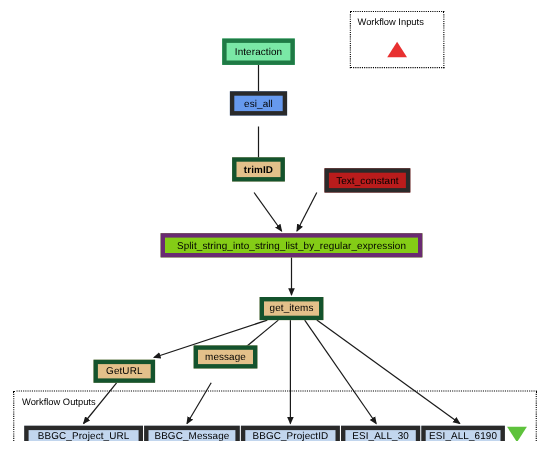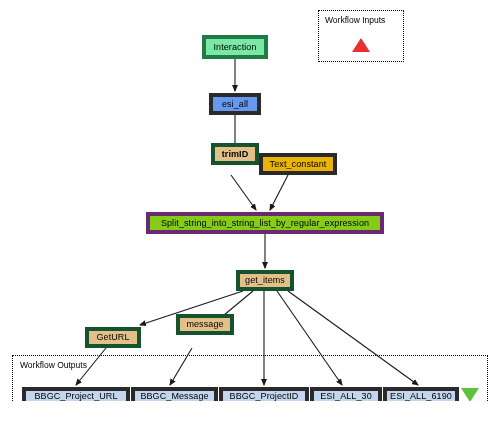--- a/index.html
+++ b/index.html
@@ -44,21 +44,21 @@
     justify-content: center;
     font-size: 9px;
     color: #000000;
     white-space: nowrap;
     line-height: 1;
     letter-spacing: 0.1px;
   }
   .node-proc      { background: #e3c08a; }
   .node-interaction { background: #7ae8a6; border-color: #1f7a45; }
   .node-blue      { background: #6699ee; border-color: #2a2a2a; }
-  .node-steel     { background: #eab308; border-color: #2a2a2a; }
+  .node-steel     { background: #b91c1c; border-color: #2a2a2a; margin-left: 36px; }
   .node-magenta   { background: #84cc16; border-color: #6a2a72; }
   .node-output    { background: #c2d6ee; border-color: #2a2a2a; }
   .tri {
     position: absolute;
     width: 0;
     height: 0;
   }
   .tri-up {
     border-left: 9px solid transparent;
     border-right: 9px solid transparent;
@@ -100,21 +100,21 @@
   <div id="groups-layer">
       <div class="group-box" style="left: 318px; top: 10px; width: 86px; height: 52px;"></div>
       <div class="group-title" style="left: 325px; top: 15px;">Workflow Inputs</div>
       <div class="tri tri-up" style="left: 352px; top: 38px; border-bottom-color: rgb(232, 48, 48);"></div>
       <div class="group-box" style="left: 12px; top: 355px; width: 476px; height: 64px;"></div>
       <div class="group-title" style="left: 20px; top: 360px; text-align: center;">Workflow Outputs</div>
       <div class="tri tri-down" style="left: 461px; top: 388px; border-top-color: rgb(94, 194, 60);"></div>
     </div>
   <div id="nodes-layer">
       <div class="node node-interaction" style="left: 202px; top: 35px; width: 66px; height: 24px;">Interaction</div>
-      <div class="node node-blue" style="left: 209px; top: 93px; width: 52px; height: 22px;">esi_all</div>
+      <div class="node node-blue" style="left: 209px; top: 83px; width: 52px; height: 22px;">esi_all</div>
       <div class="node node-proc" style="left: 211px; top: 143px; width: 48px; height: 22px; font-weight: bold;">trimID</div>
       <div class="node node-steel" style="left: 259px; top: 153px; width: 78px; height: 22px;">Text_constant</div>
       <div class="node node-magenta" style="left: 146px; top: 212px; width: 238px; height: 22px;">Split_string_into_string_list_by_regular_expression</div>
       <div class="node node-proc" style="left: 236px; top: 270px; width: 58px; height: 21px;">get_items</div>
       <div class="node node-proc" style="left: 85px; top: 327px; width: 56px; height: 21px;">GetURL</div>
       <div class="node node-proc" style="left: 176px; top: 314px; width: 58px; height: 21px;">message</div>
     </div>
   <div id="outputs-layer">
       <div class="node node-output" style="left: 22px; top: 387px; width: 108px; height: 19px;">BBGC_Project_URL</div>
       <div class="node node-output" style="left: 131px; top: 387px; width: 87px; height: 19px;">BBGC_Message</div>

